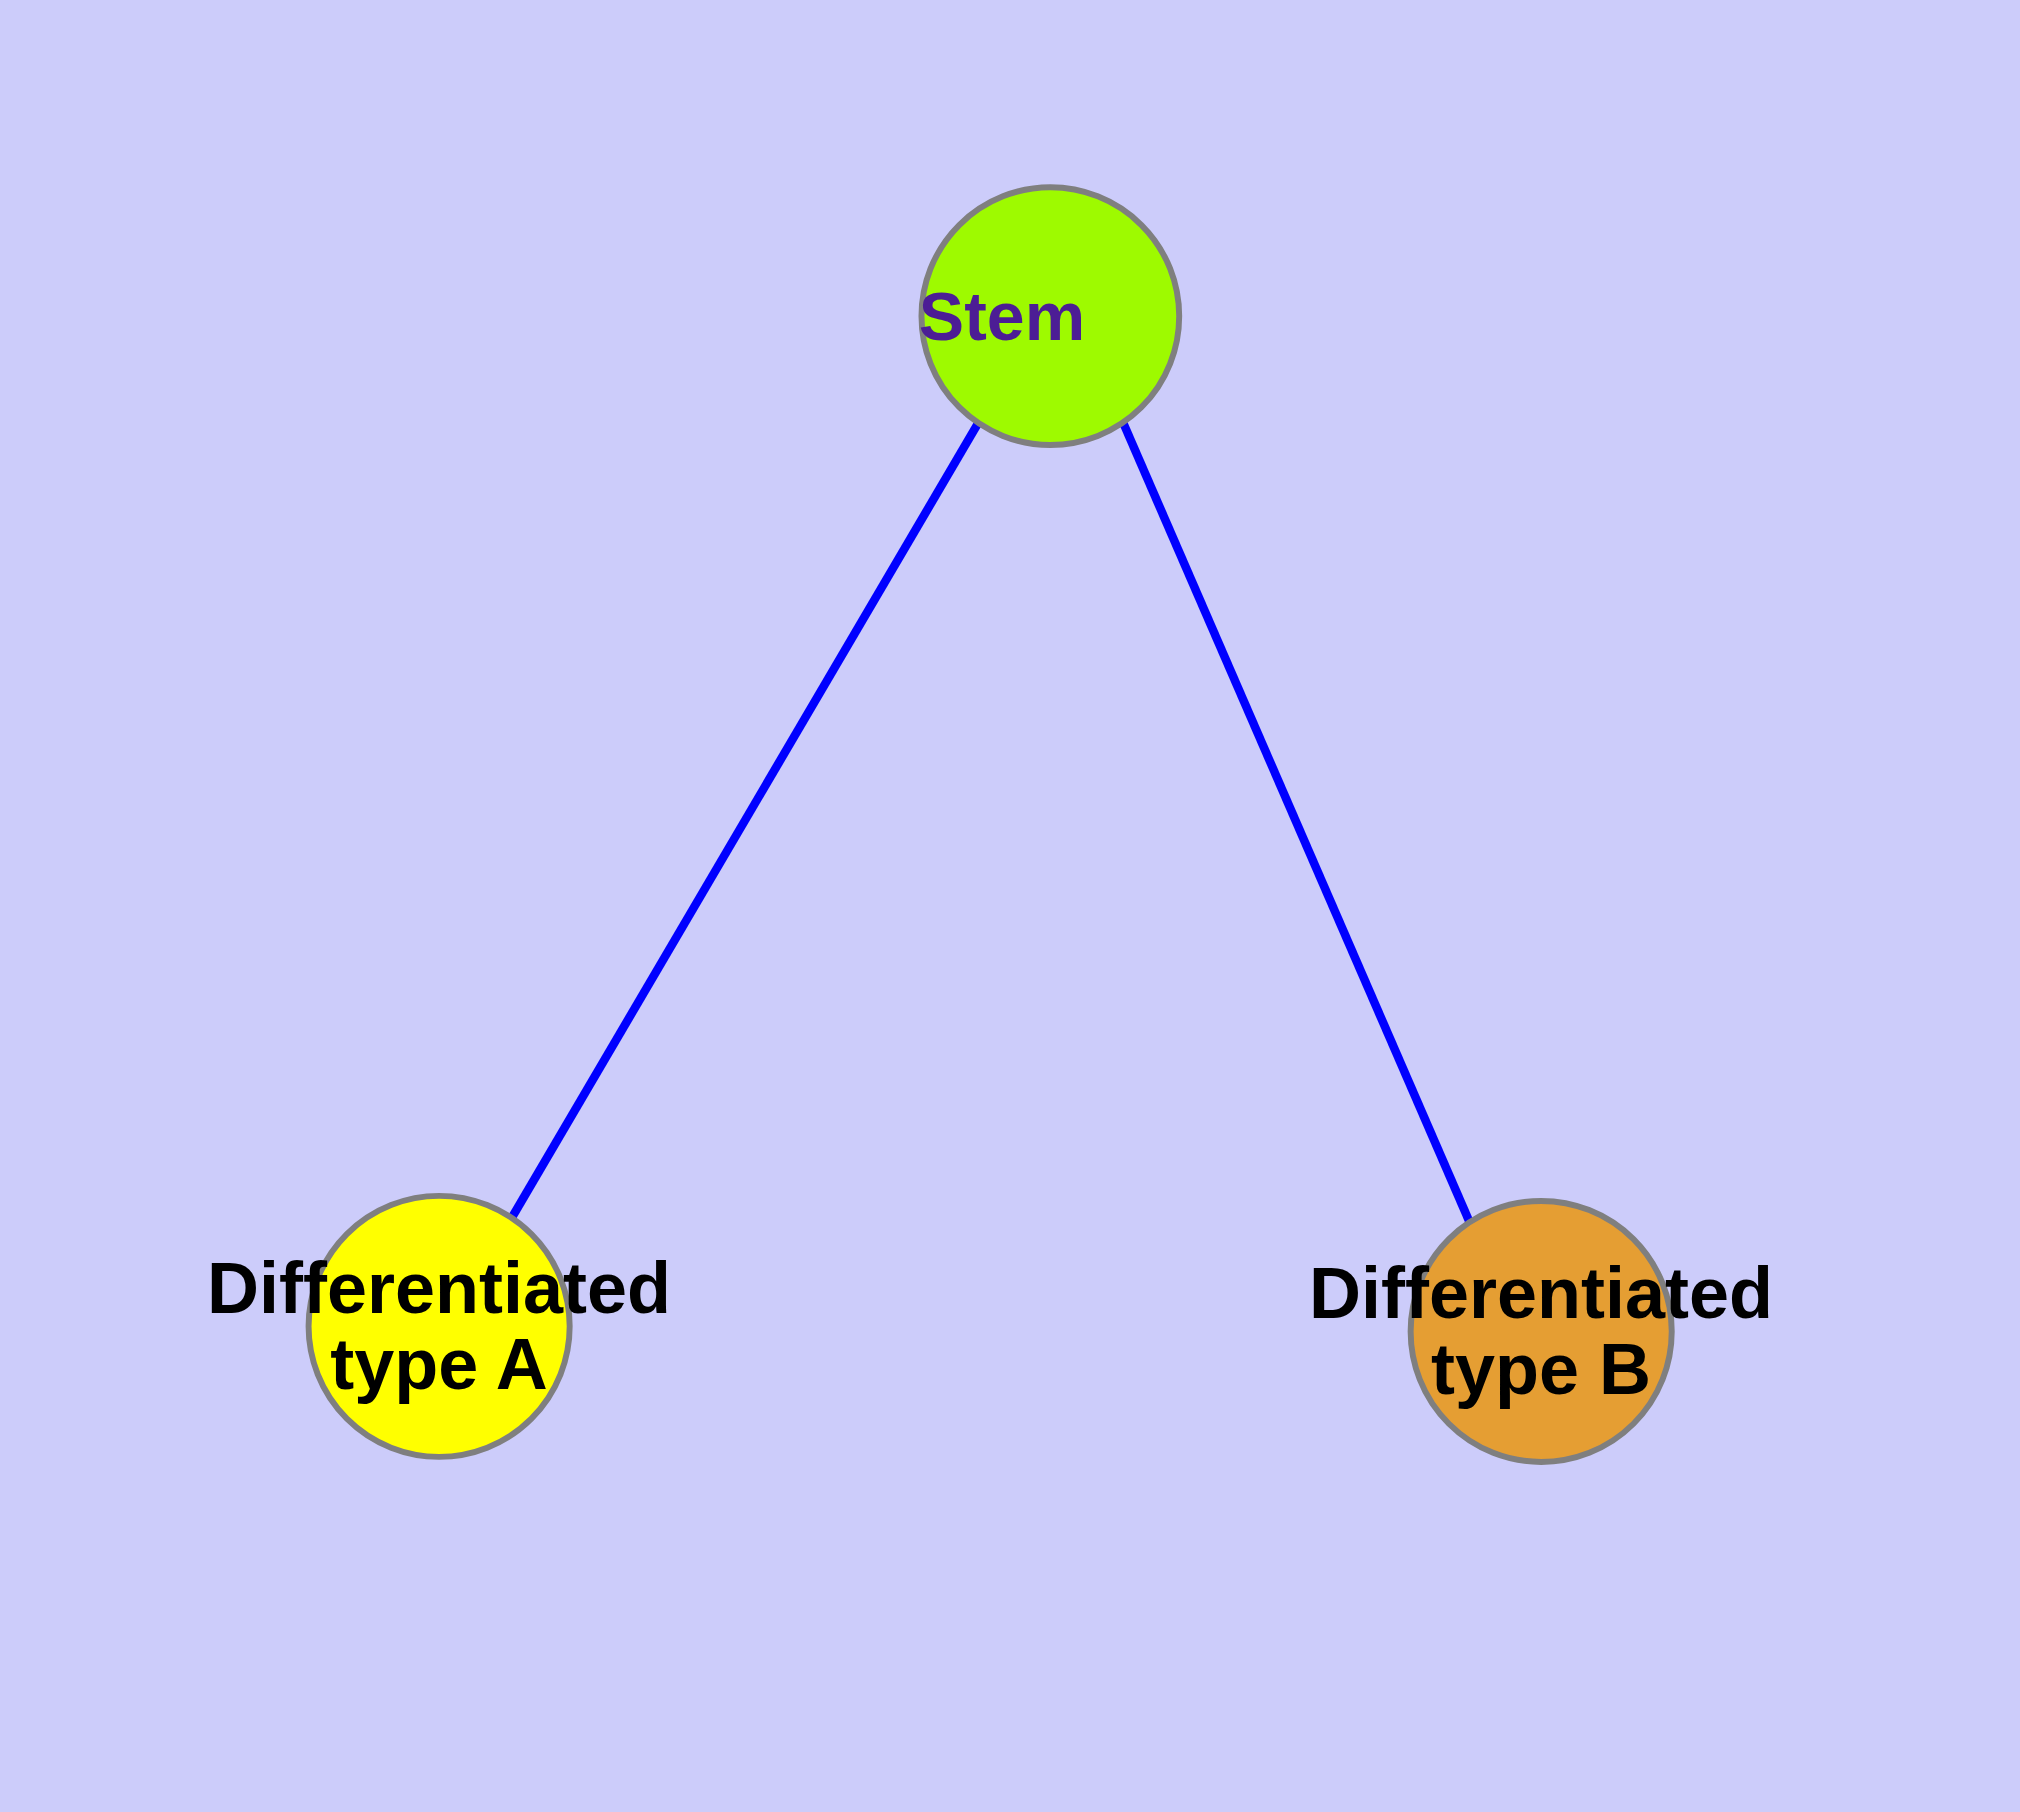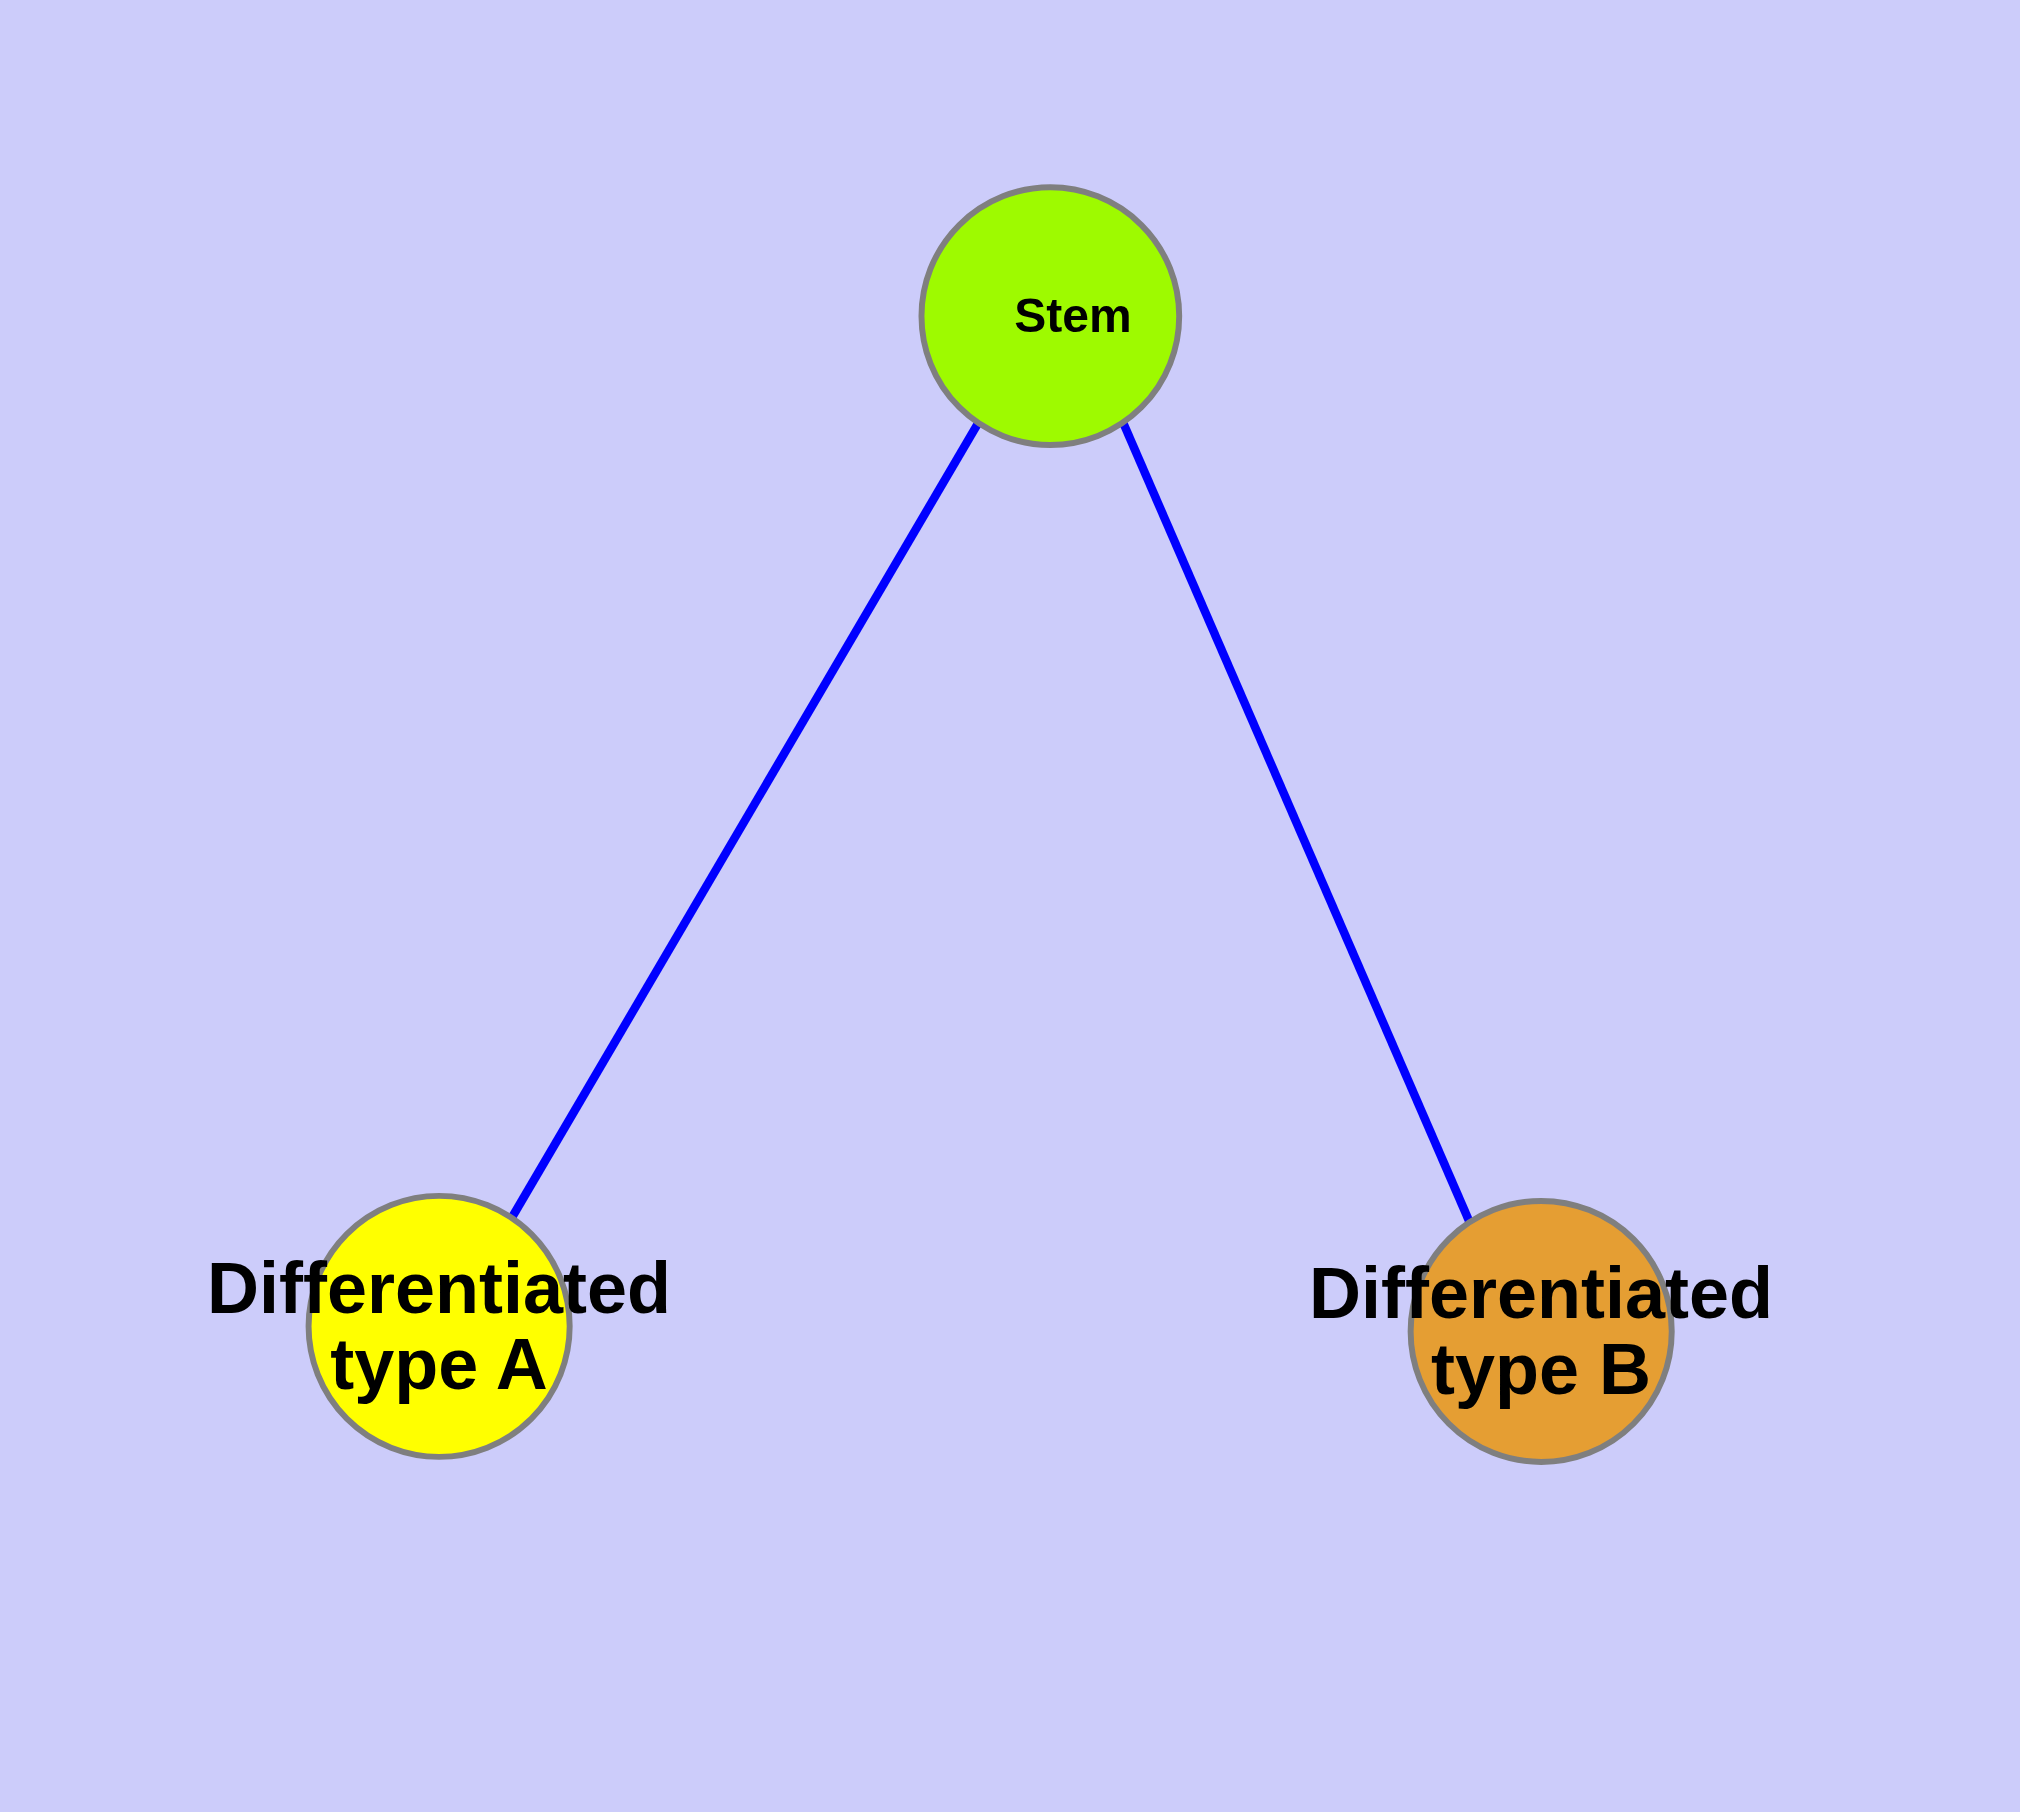--- a/index.html
+++ b/index.html
@@ -48,20 +48,20 @@
       <line class="edge" stroke-linecap="butt" x1="1325" y1="499" x2="1734" y2="1443" stroke="#0000ff" stroke-width="10"></line>
     </g>
 
     <g>
       <circle class="node" cx="1239" cy="373" r="152" fill="#9efa00" stroke="#7f7f7f" stroke-width="7"></circle>
       <circle class="node" cx="518" cy="1565" r="154" fill="#ffff00" stroke="#7f7f7f" stroke-width="7"></circle>
       <circle class="node" cx="1818" cy="1571" r="154" fill="#e59e33" stroke="#7f7f7f" stroke-width="7"></circle>
     </g>
   </svg>
 
-  <div class="node-label" style="left: 1073px; top: 316px; font-size: 48px; color: #000000;">Stem</div>
+  <div class="node-label" style="left: 1002px; top: 316px; font-size: 68px; color: #4c1d95;">Stem</div>
   <div class="node-label" style="left: 439px; top: 1326px; font-size: 72px; color: rgb(0, 0, 0);">Differentiated
 type A</div>
   <div class="node-label" style="left: 1541px; top: 1331px; font-size: 72px; color: rgb(0, 0, 0);">Differentiated
 type B</div>
 
 </div>
 
 
 </body></html>

